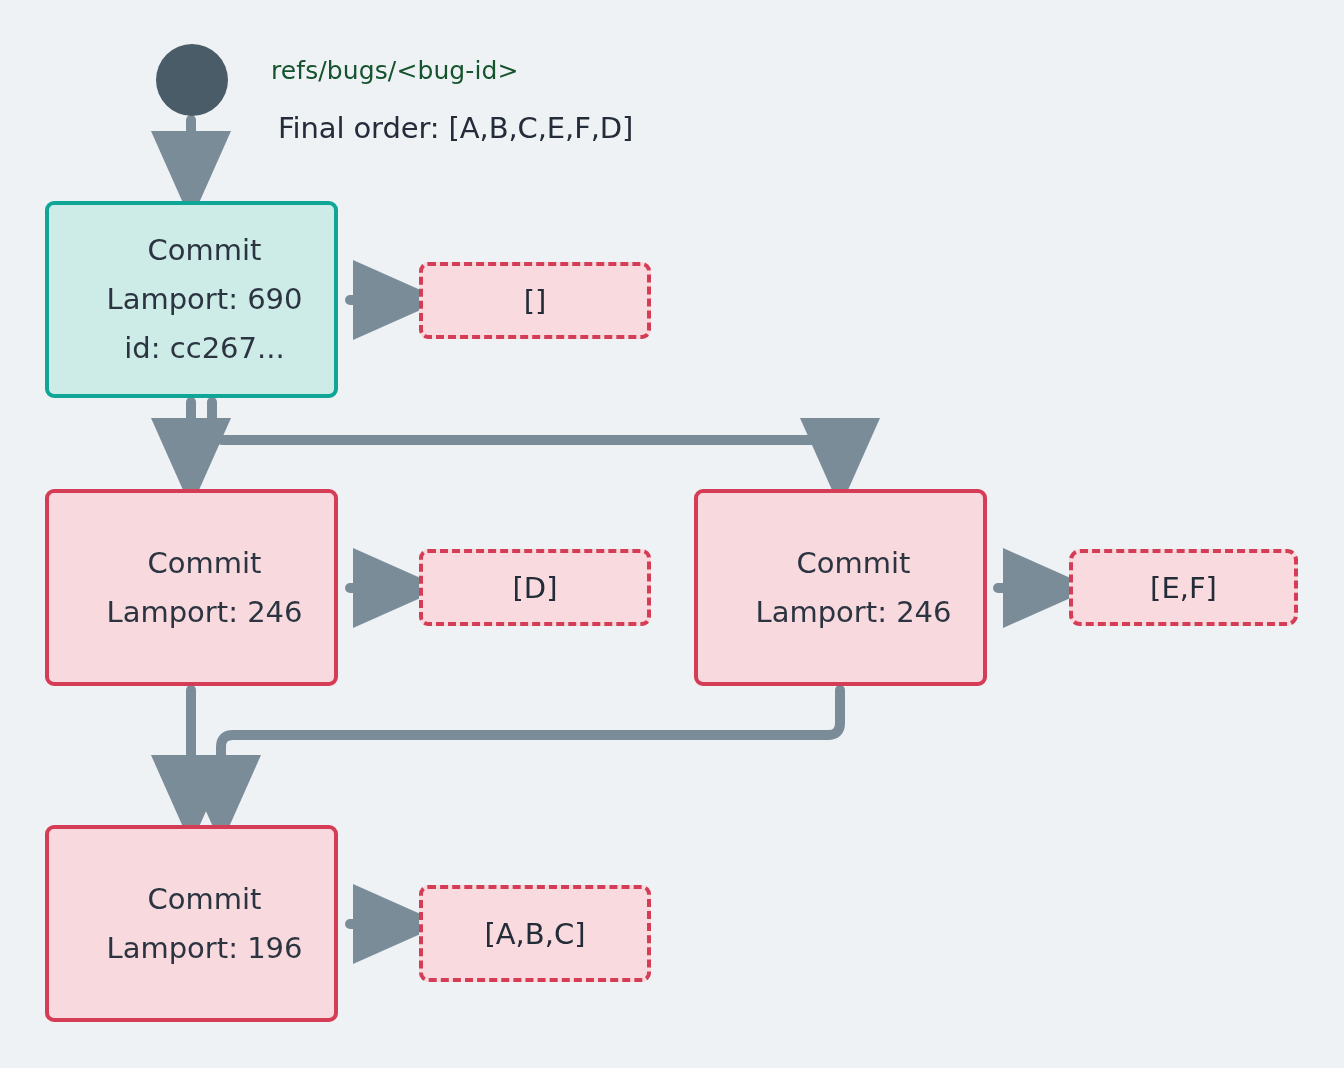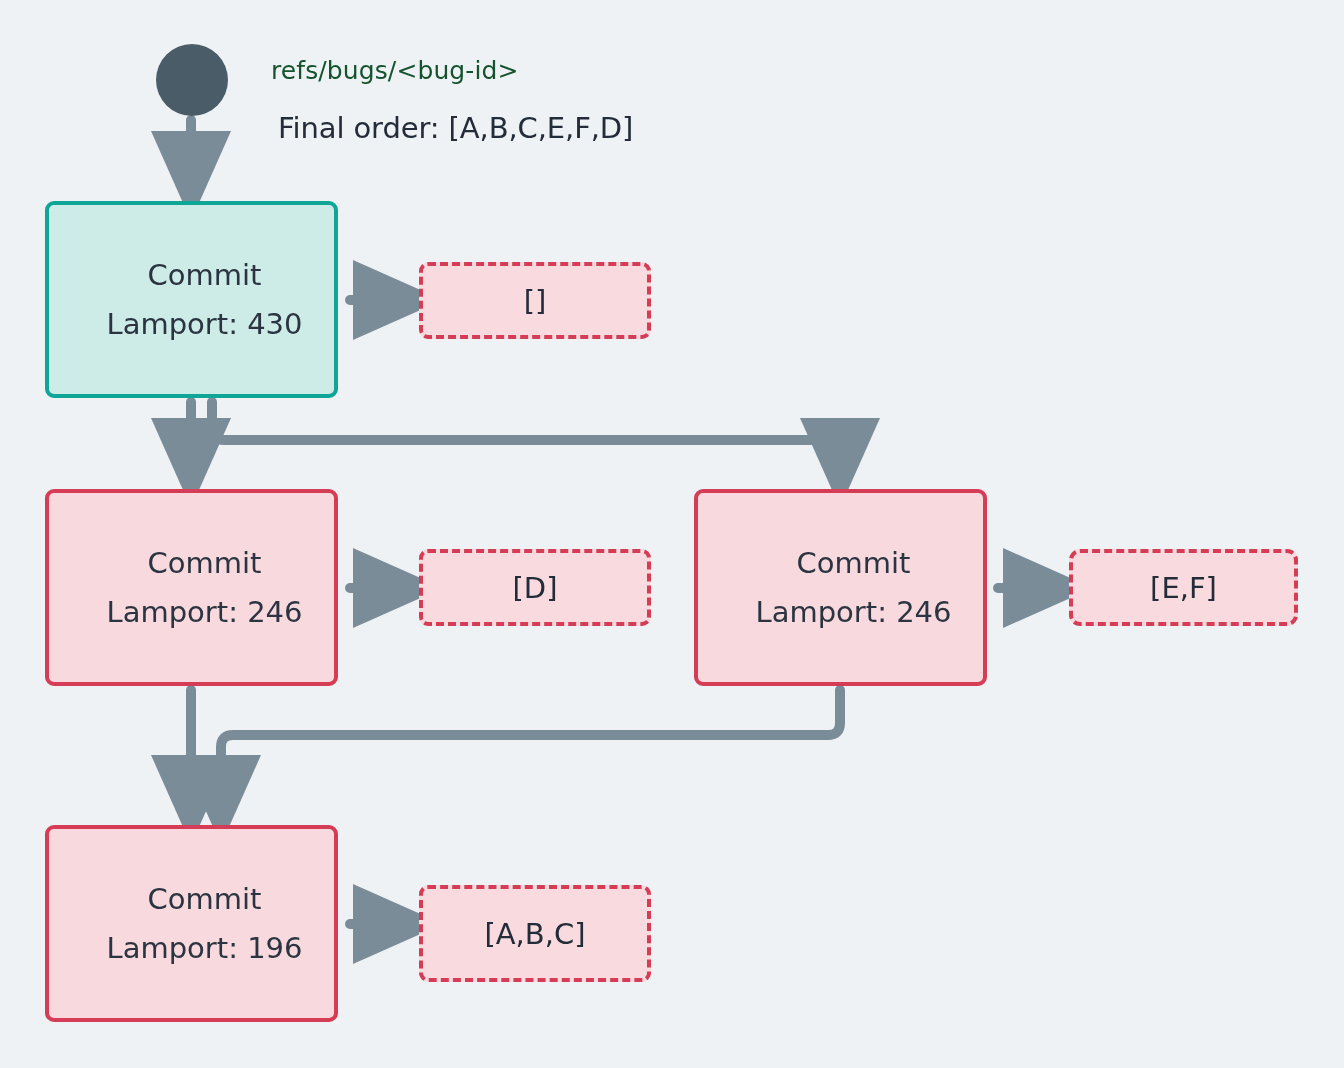--- a/index.html
+++ b/index.html
@@ -135,21 +135,22 @@
     <path d="M350,924 L398,924" fill="none" stroke="#7b8c99" stroke-width="10" stroke-linecap="round" marker-end="url(#ah)"></path>
   </svg>
 
   <div class="start-node"></div>
 
   <div class="ref-label">refs/bugs/&lt;bug-id&gt;</div>
   <div class="final-order">Final order: [A,B,C,E,F,D]</div>
 
   <div class="commit-node teal" style="left:45px; top:201px; width:293px; height:197px;">
     <div class="commit-line">Commit</div>
-    <div class="commit-line">Lamport: 430</div>
+    <div class="commit-line">Lamport: 690</div>
+    <div class="commit-line">id: cc267...</div>
   </div>
 
   <div class="oplist-node" style="left:419px; top:262px; width:232px; height:77px;">
     <div class="oplist-label">[]</div>
   </div>
 
   <div class="commit-node pink" style="left:45px; top:489px; width:293px; height:197px;">
     <div class="commit-line">Commit</div>
     <div class="commit-line">Lamport: 246</div>
   </div>

